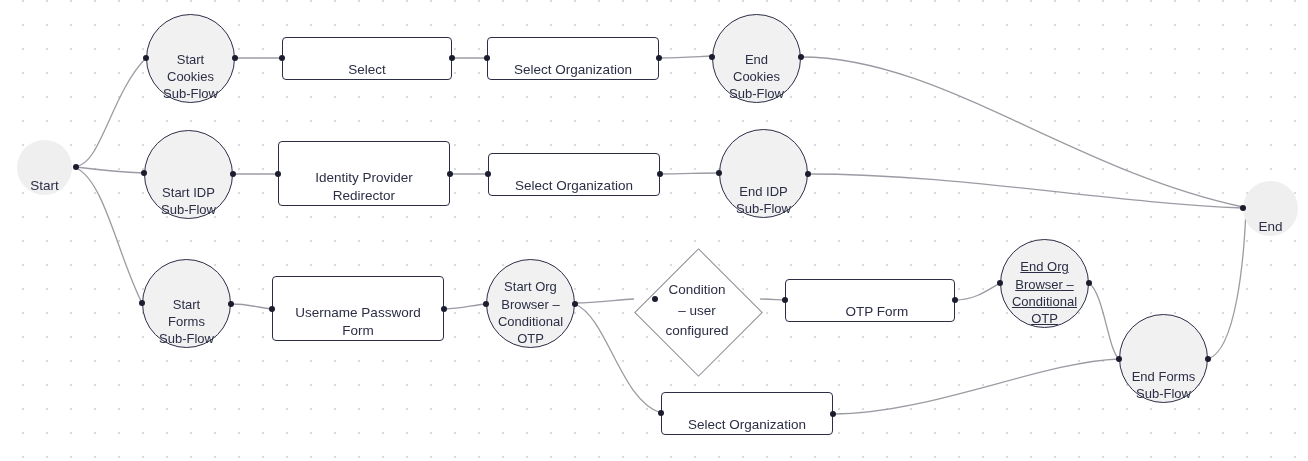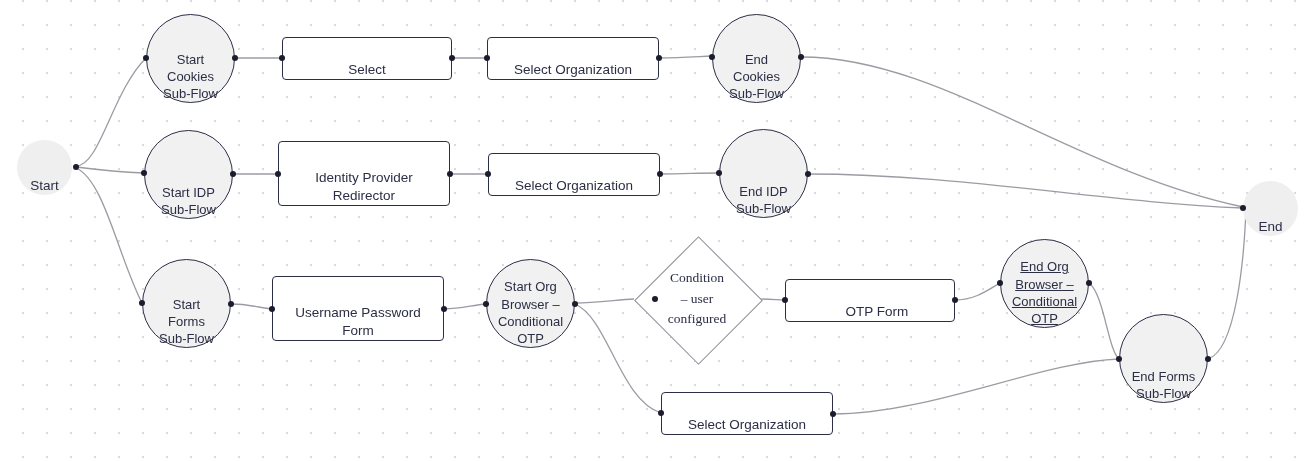--- a/index.html
+++ b/index.html
@@ -141,21 +141,21 @@
 Sub-Flow</span></div>
       <div class="node node-circle" style="left: 142px; top: 259px; width: 89px; height: 89px;"><span>Start
 Forms
 Sub-Flow</span></div>
       <div class="node node-rect" style="left: 272px; top: 276px; width: 172px; height: 65px;"><span>Username Password
 Form</span></div>
       <div class="node node-circle" style="left: 486px; top: 259px; width: 89px; height: 89px;"><span>Start Org
 Browser –
 Conditional
 OTP</span></div>
-      <div class="node-diamond-wrap" style="left: 634px; top: 236px; width: 126px; height: 126px; font-family: Liberation Serif, serif;">
+      <div class="node-diamond-wrap" style="left: 634px; top: 248px; width: 126px; height: 126px;">
         <div class="node-diamond-shape"></div>
         <div class="node-diamond-label">Condition
 – user
 configured</div>
       </div>
       <div class="node node-rect" style="left: 785px; top: 279px; width: 170px; height: 43px; padding-left: 14px;"><span>OTP Form</span></div>
       <div class="node node-circle" style="left: 1000px; top: 239px; width: 89px; height: 89px; text-decoration: underline;"><span>End Org
 Browser –
 Conditional
 OTP</span></div>

